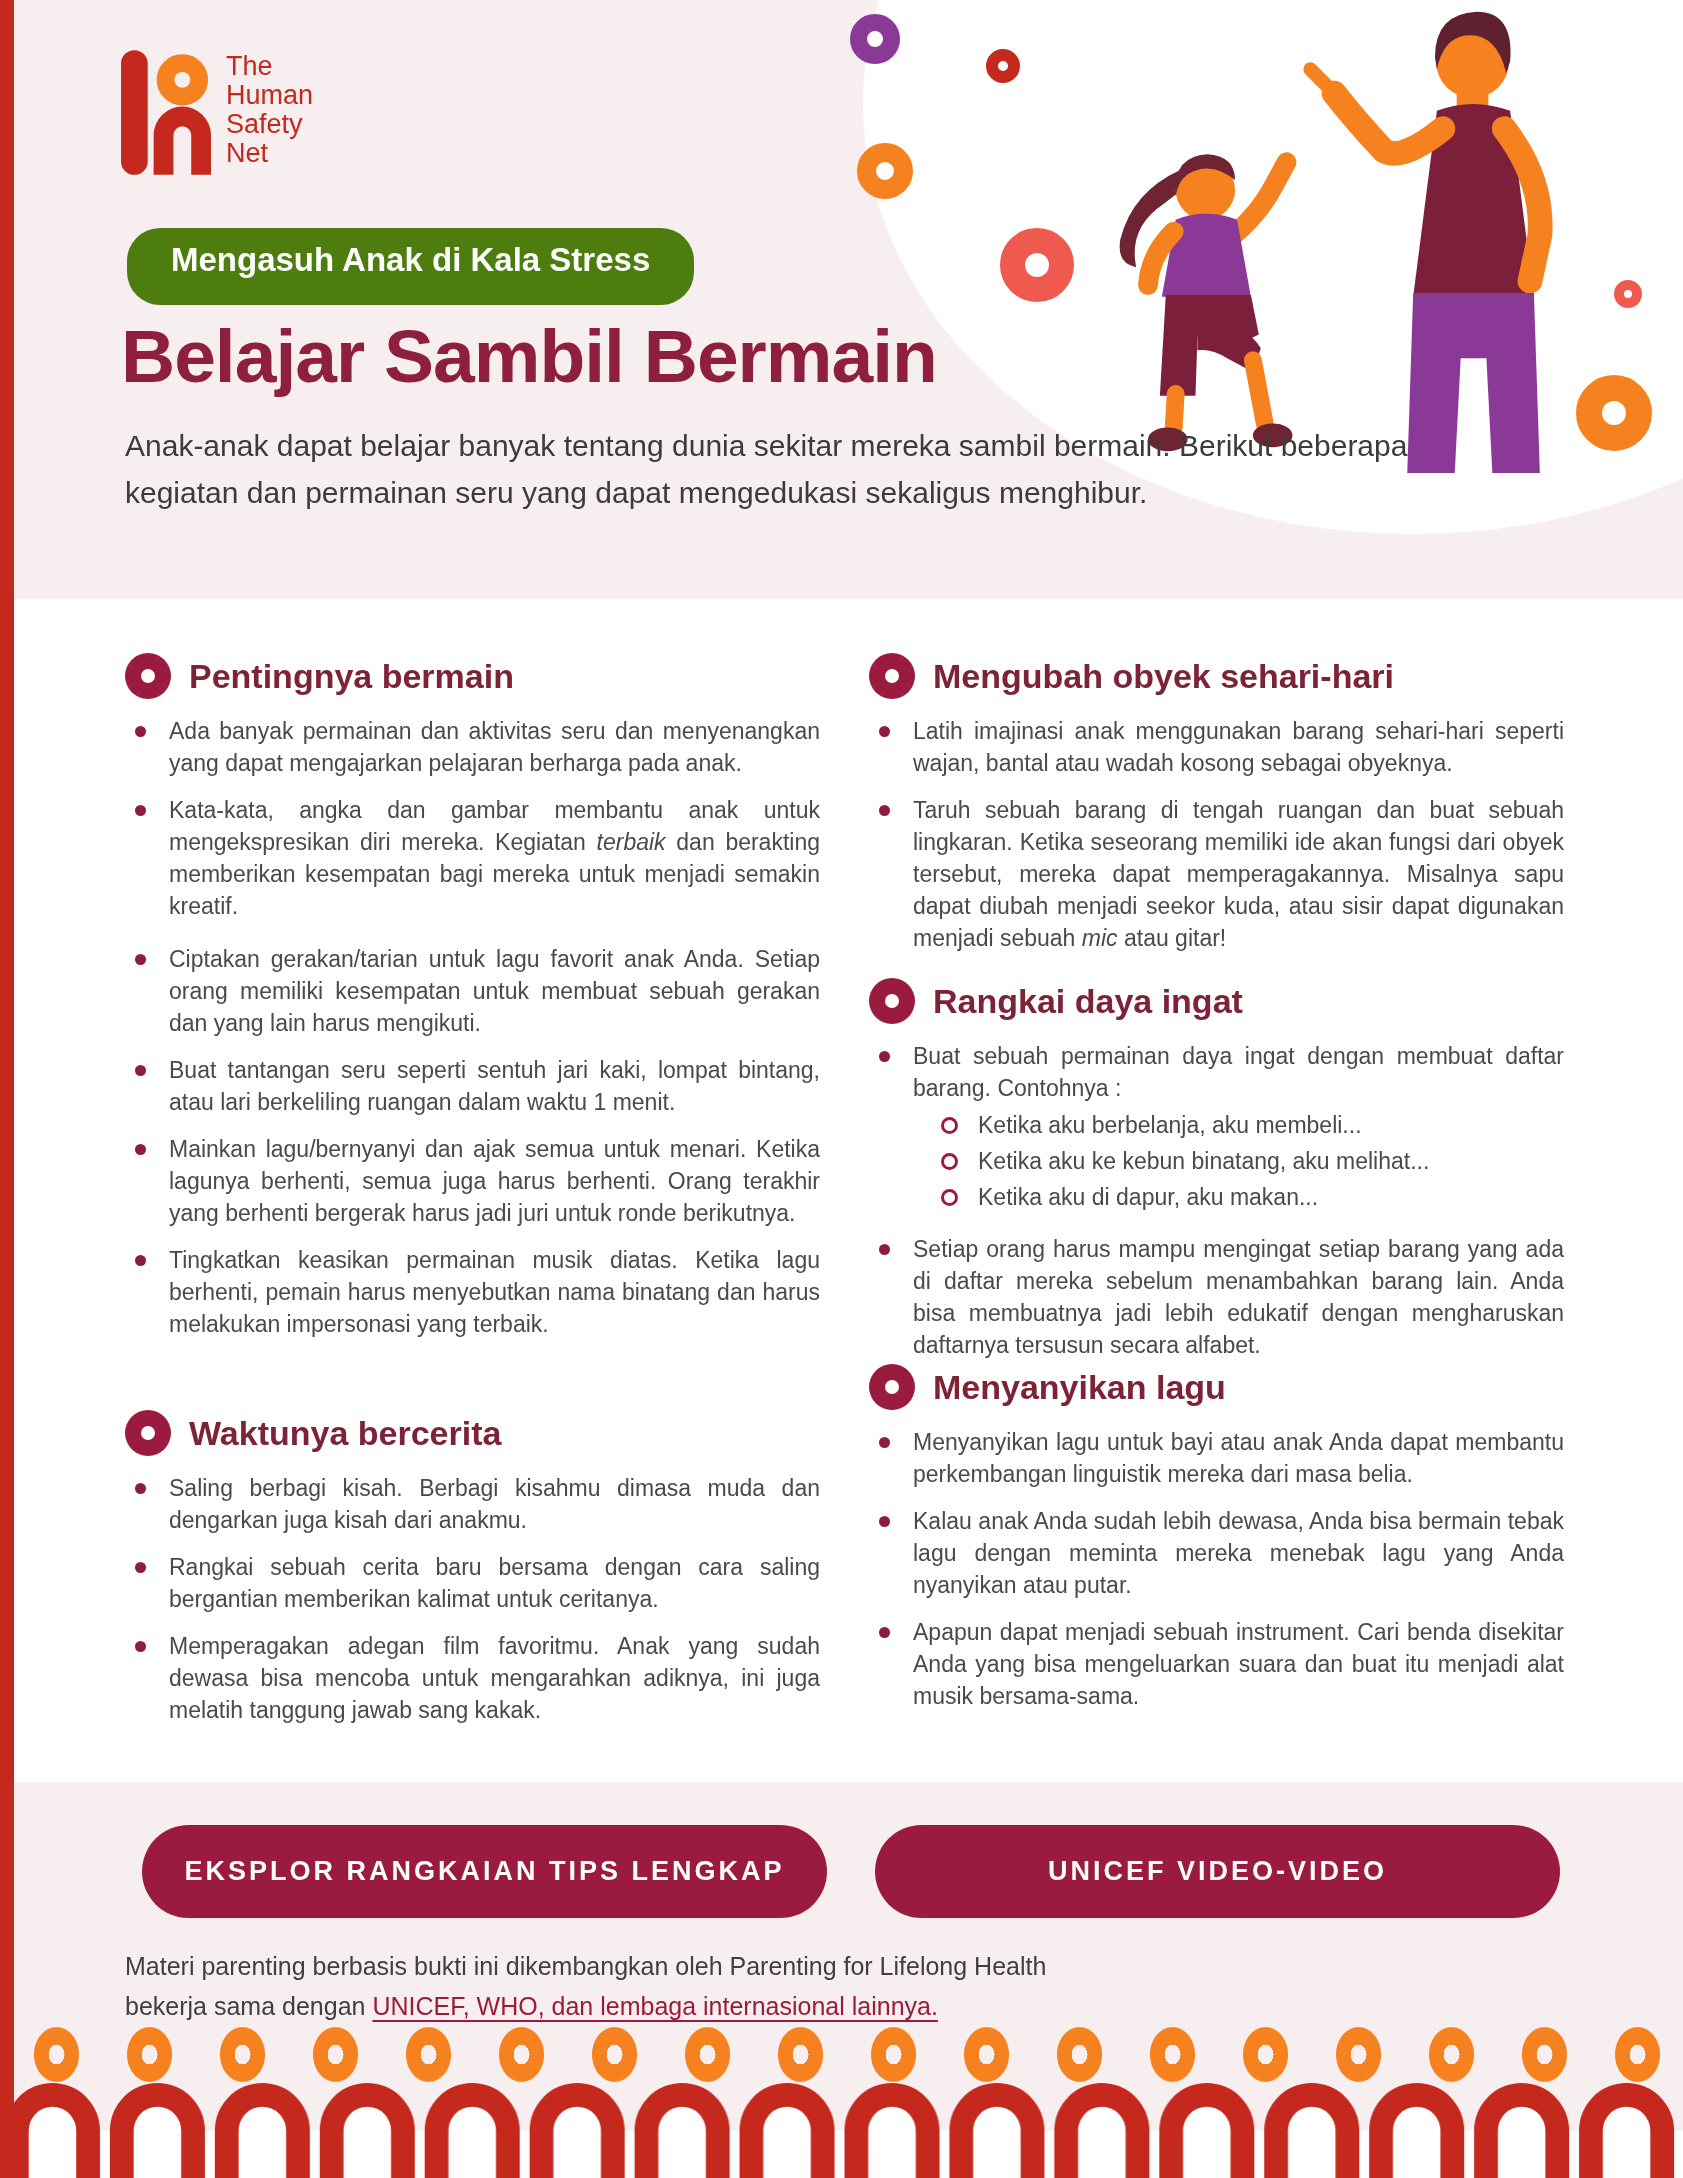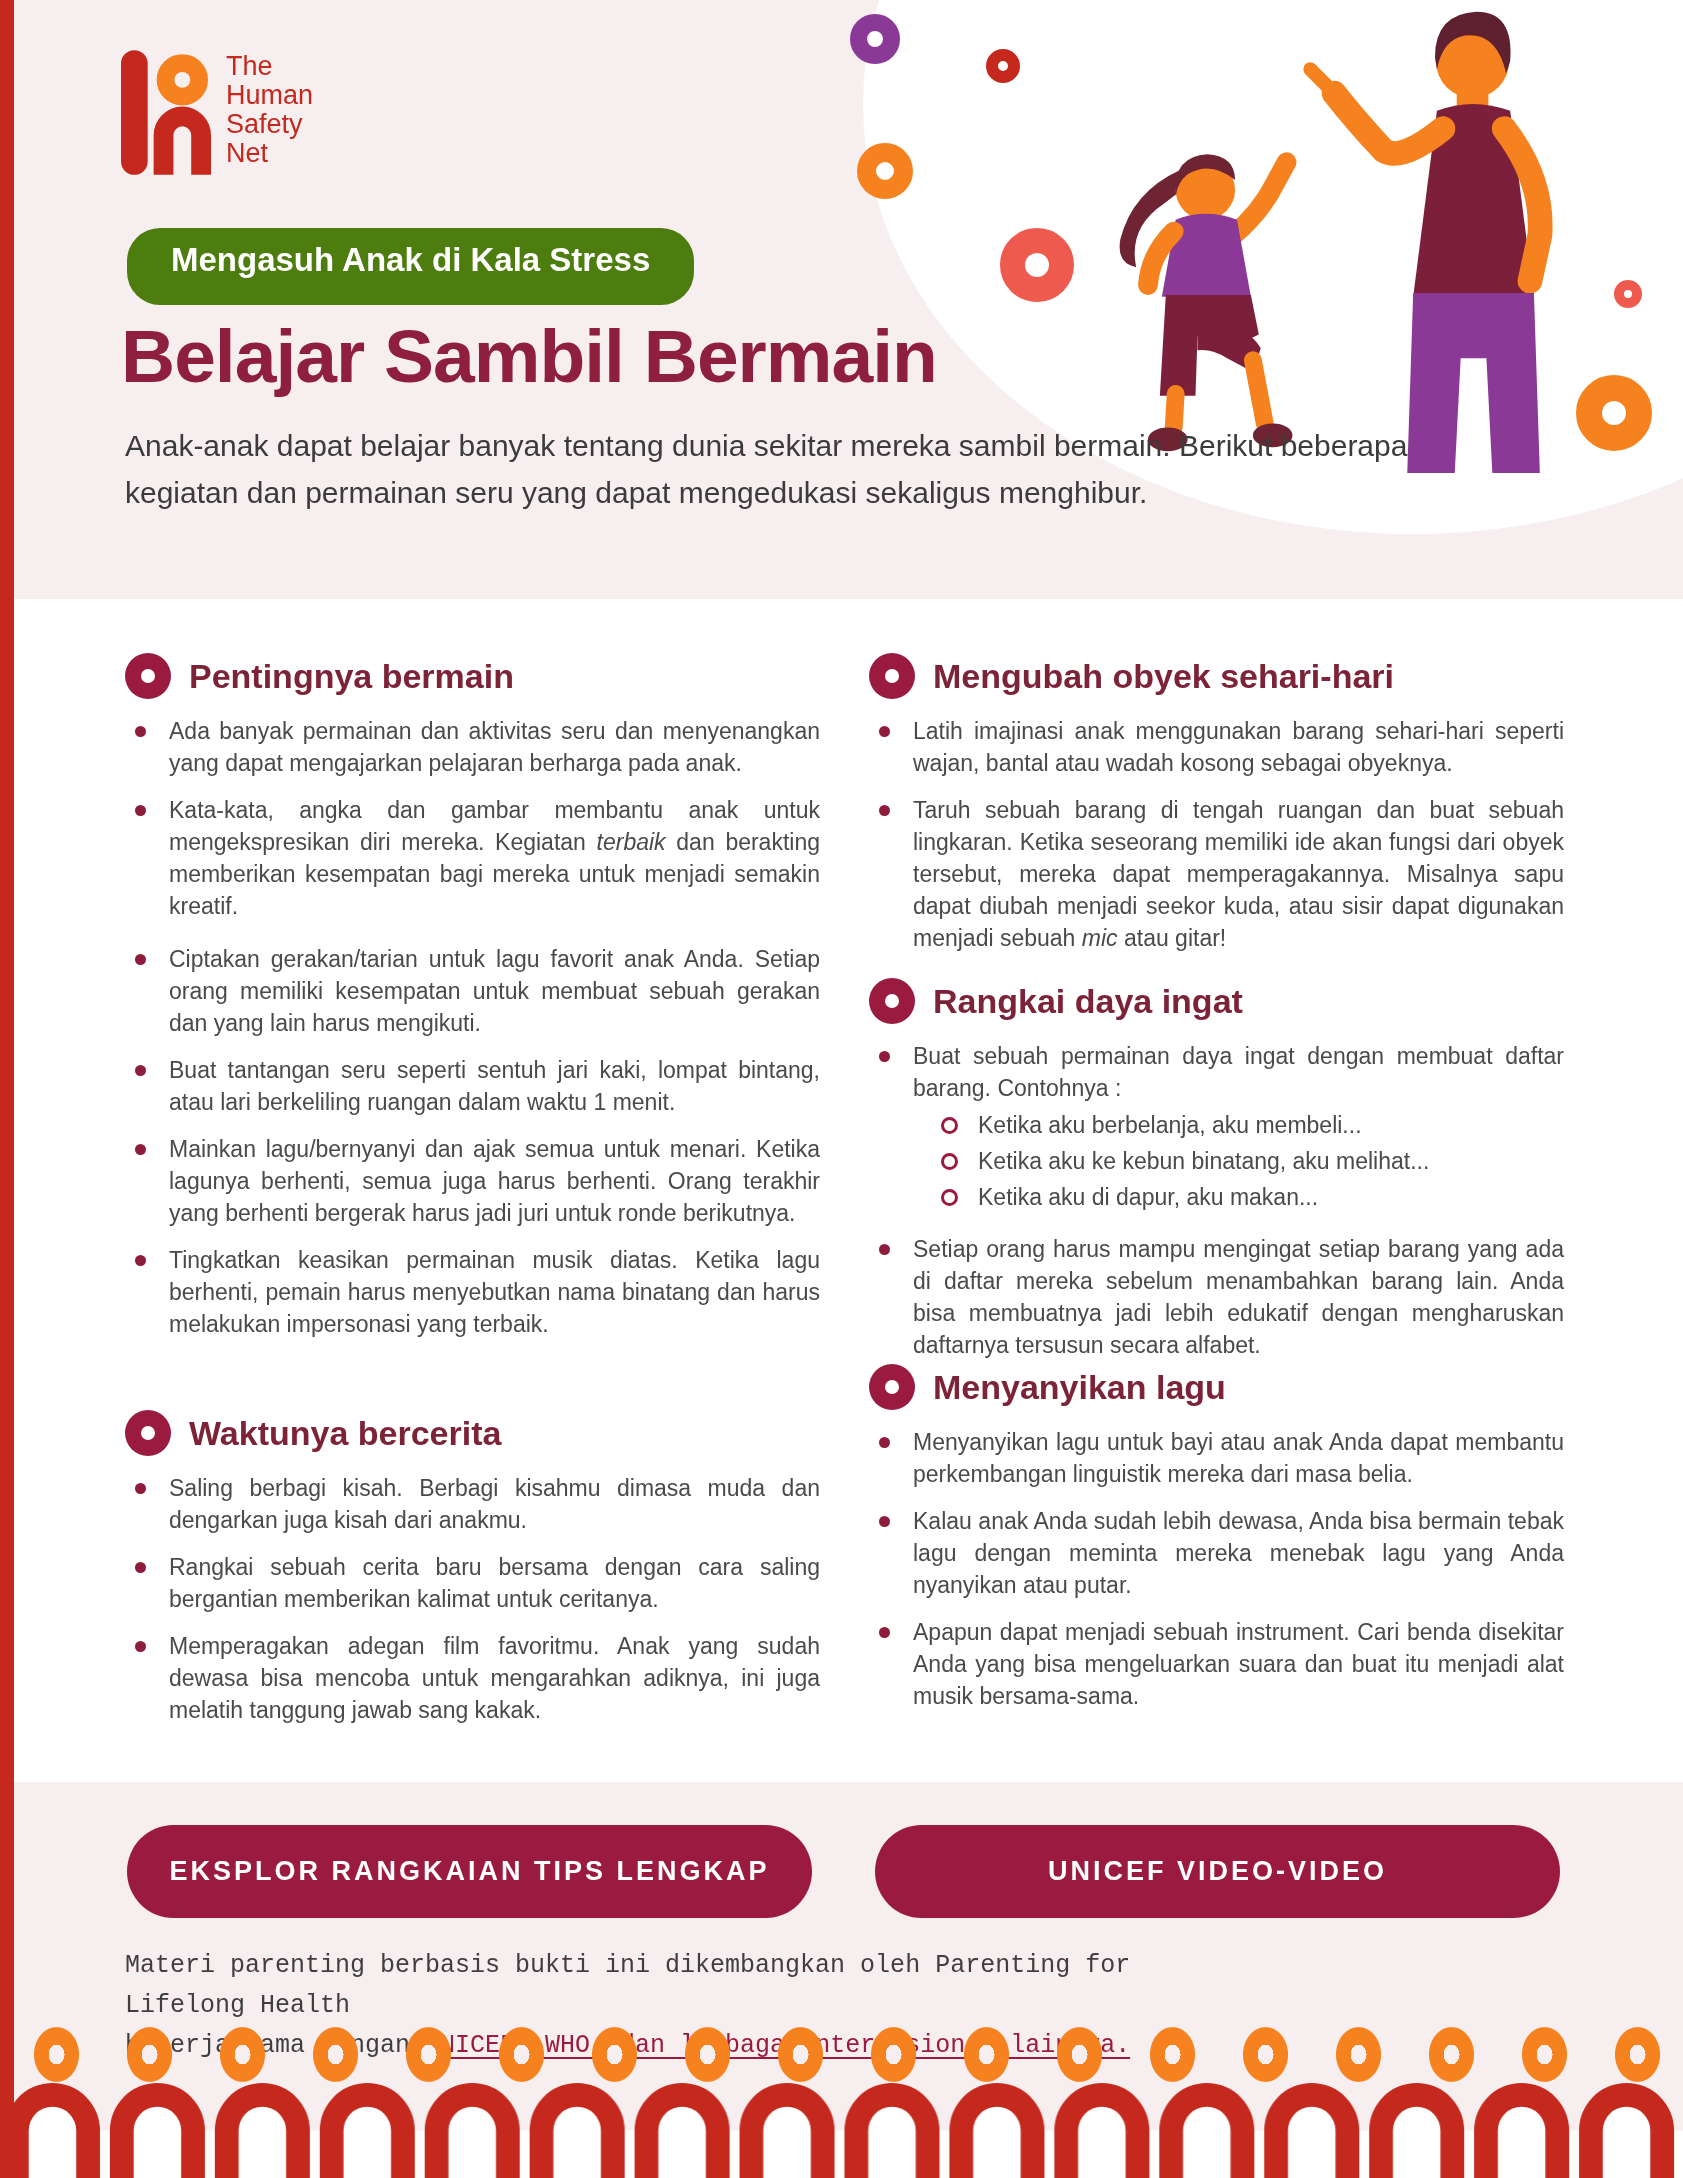--- a/index.html
+++ b/index.html
@@ -29,23 +29,23 @@
   .btext em{font-style:italic;}
   .subs{margin:6px 0 0 28px;}
   .sub{display:flex;margin-bottom:5px;}
   .subdot{width:11px;height:11px;border:3px solid #9a1b3f;border-radius:50%;margin-top:7px;flex:none;background:transparent;}
   .subtext{margin-left:20px;font-size:23px;line-height:31px;color:#4a4a4a;}
   
   .footer-band{position:absolute;left:0;top:1782px;width:1683px;height:396px;background:#f7eef0;}
   .cta{position:absolute;top:1825px;height:93px;border-radius:47px;background:#9a1b3f;color:#ffffff;
        font-size:27px;font-weight:700;letter-spacing:3px;display:flex;align-items:center;justify-content:center;
        cursor:pointer;border:none;}
-  .cta-left{left:127px;width:685px;}
+  .cta-left{left:142px;width:685px;}
   .cta-right{left:875px;width:685px;}
-  .credit{position:absolute;left:125px;top:1946px;width:1020px;font-size:25px;line-height:40px;color:#3f3f3f;font-family:Liberation Mono, monospace;}
+  .credit{position:absolute;left:125px;top:1946px;width:1020px;font-size:25px;line-height:40px;color:#3f3f3f;}
   .credit a{color:#9a1b3f;text-decoration:underline;text-underline-offset:5px;}
   .ovals{position:absolute;left:0;top:2026px;width:1683px;height:57px;
          background-image:radial-gradient(23px 28px at 50% 50%, #f7eef0 0 8px, #f5821f 8px 22px, rgba(0,0,0,0) 23px);
          background-size:93px 57px;background-position:10px 0;}
   .arches{position:absolute;left:0;top:2083px;width:1683px;height:95px;display:block;}
 </style>
 </head>
 <body>
 
 <div class="page">

